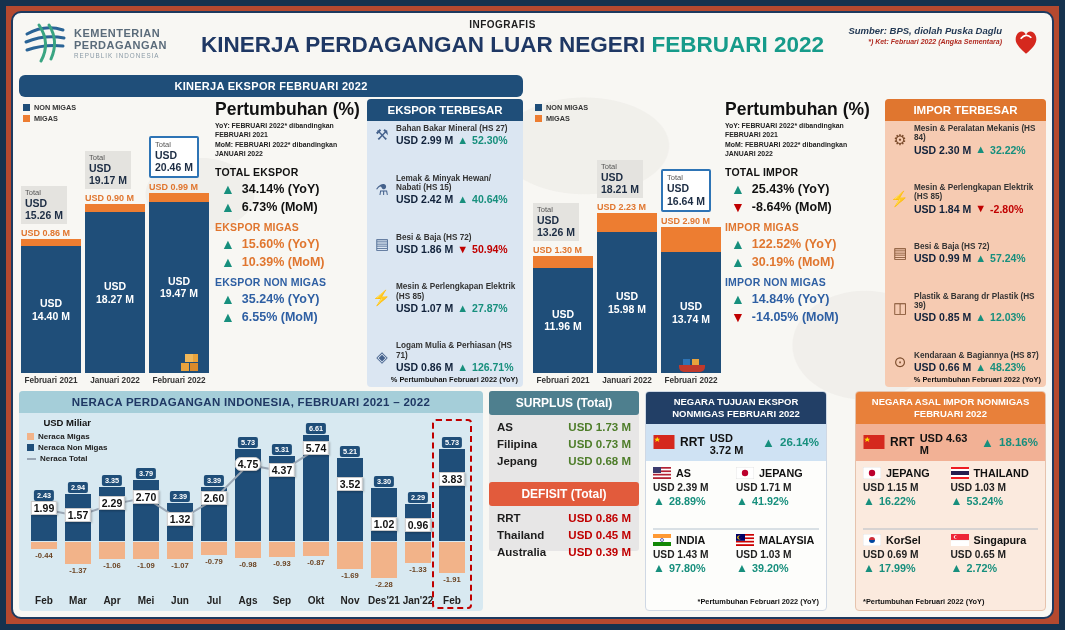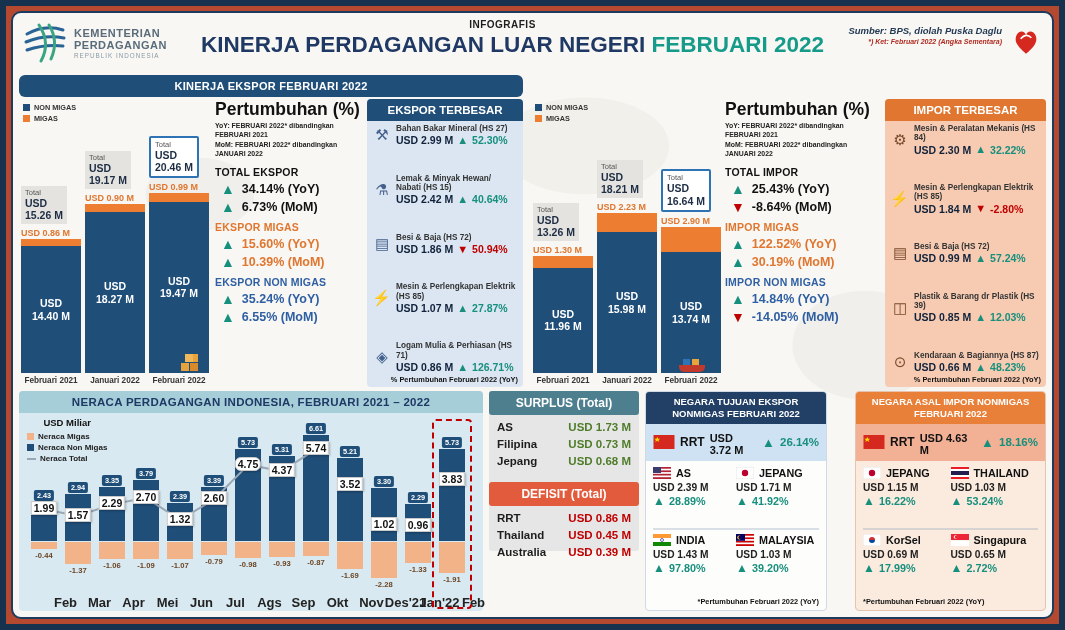--- a/index.html
+++ b/index.html
@@ -104,21 +104,21 @@
   .bal-sq{width:7px; height:7px;} .bal-sq.mg{background:var(--ltmigas);} .bal-sq.nm{background:var(--barnavy);}
   .bal-dash{width:9px; height:0; border-top:2px solid #9aa7b5;}
   .bal-li span{font-size:8px; font-weight:bold; color:#222;}
   .bal-bar{position:absolute; width:26px; background:var(--barnavy); z-index:1;}
   .bal-mg{position:absolute; width:26px; background:var(--ltmigas); z-index:1;}
   .bal-badge{position:absolute; background:var(--barnavy); color:#fff; font-size:7.3px; font-weight:bold;
     padding:1px 3px; border-radius:2px; transform:translateX(-50%); z-index:2; white-space:nowrap;}
   .bal-total{position:absolute; background:#fff; color:#111; font-size:10.5px; font-weight:bold; padding:0 2px;
     border:1px solid #c9c9c9; box-shadow:1px 1px 2px rgba(0,0,0,.25); transform:translateX(-50%); z-index:5; white-space:nowrap;}
   .bal-mglbl{position:absolute; font-size:7.6px; font-weight:bold; color:#6b4423; transform:translateX(-50%); z-index:2;}
-  .bal-month{position:absolute; font-size:13px; font-weight:bold; color:#222; transform:translateX(-50%); white-space:nowrap;padding-left:43px;}
+  .bal-month{position:absolute; font-size:10px; font-weight:bold; color:#222; transform:translateX(-50%); white-space:nowrap;}
   .bal-line{position:absolute; inset:0; z-index:3; pointer-events:none;}
   .bal-hl{position:absolute; border:2px dashed #c00000; border-radius:4px; z-index:6;}
   
   .sd-panel{position:absolute; left:476px; top:378px; width:150px; height:160px; background:#e7e6e6; border-radius:3px; padding:0 8px;}
   .sd-hdr{height:24px; border-radius:3px; color:#fff; font-size:12px; font-weight:bold;
     display:flex; align-items:center; justify-content:center; margin:0 -8px;}
   .sd-hdr.s{background:var(--slate);} .sd-hdr.d{background:var(--defisit); margin-top:8px;}
   .sd-rows{padding:6px 0 2px;}
   .sd-row{display:flex; justify-content:space-between; align-items:center; margin-bottom:5px;}
   .sd-name{font-size:11.5px; font-weight:bold; color:#1d1d1d;}

